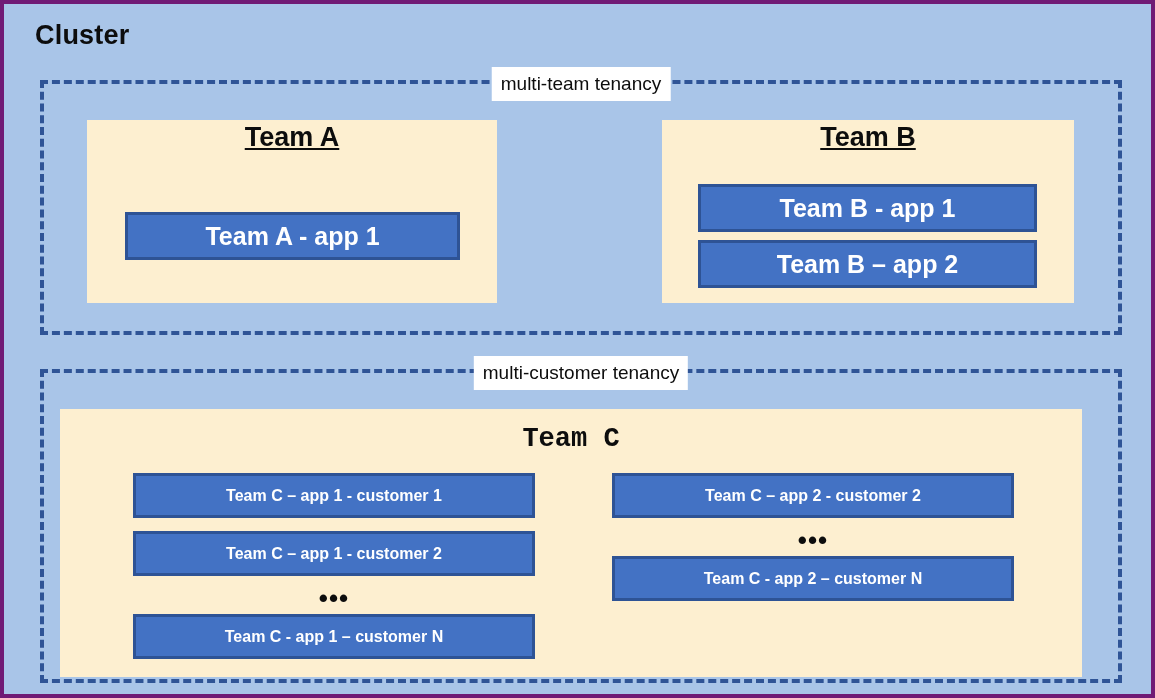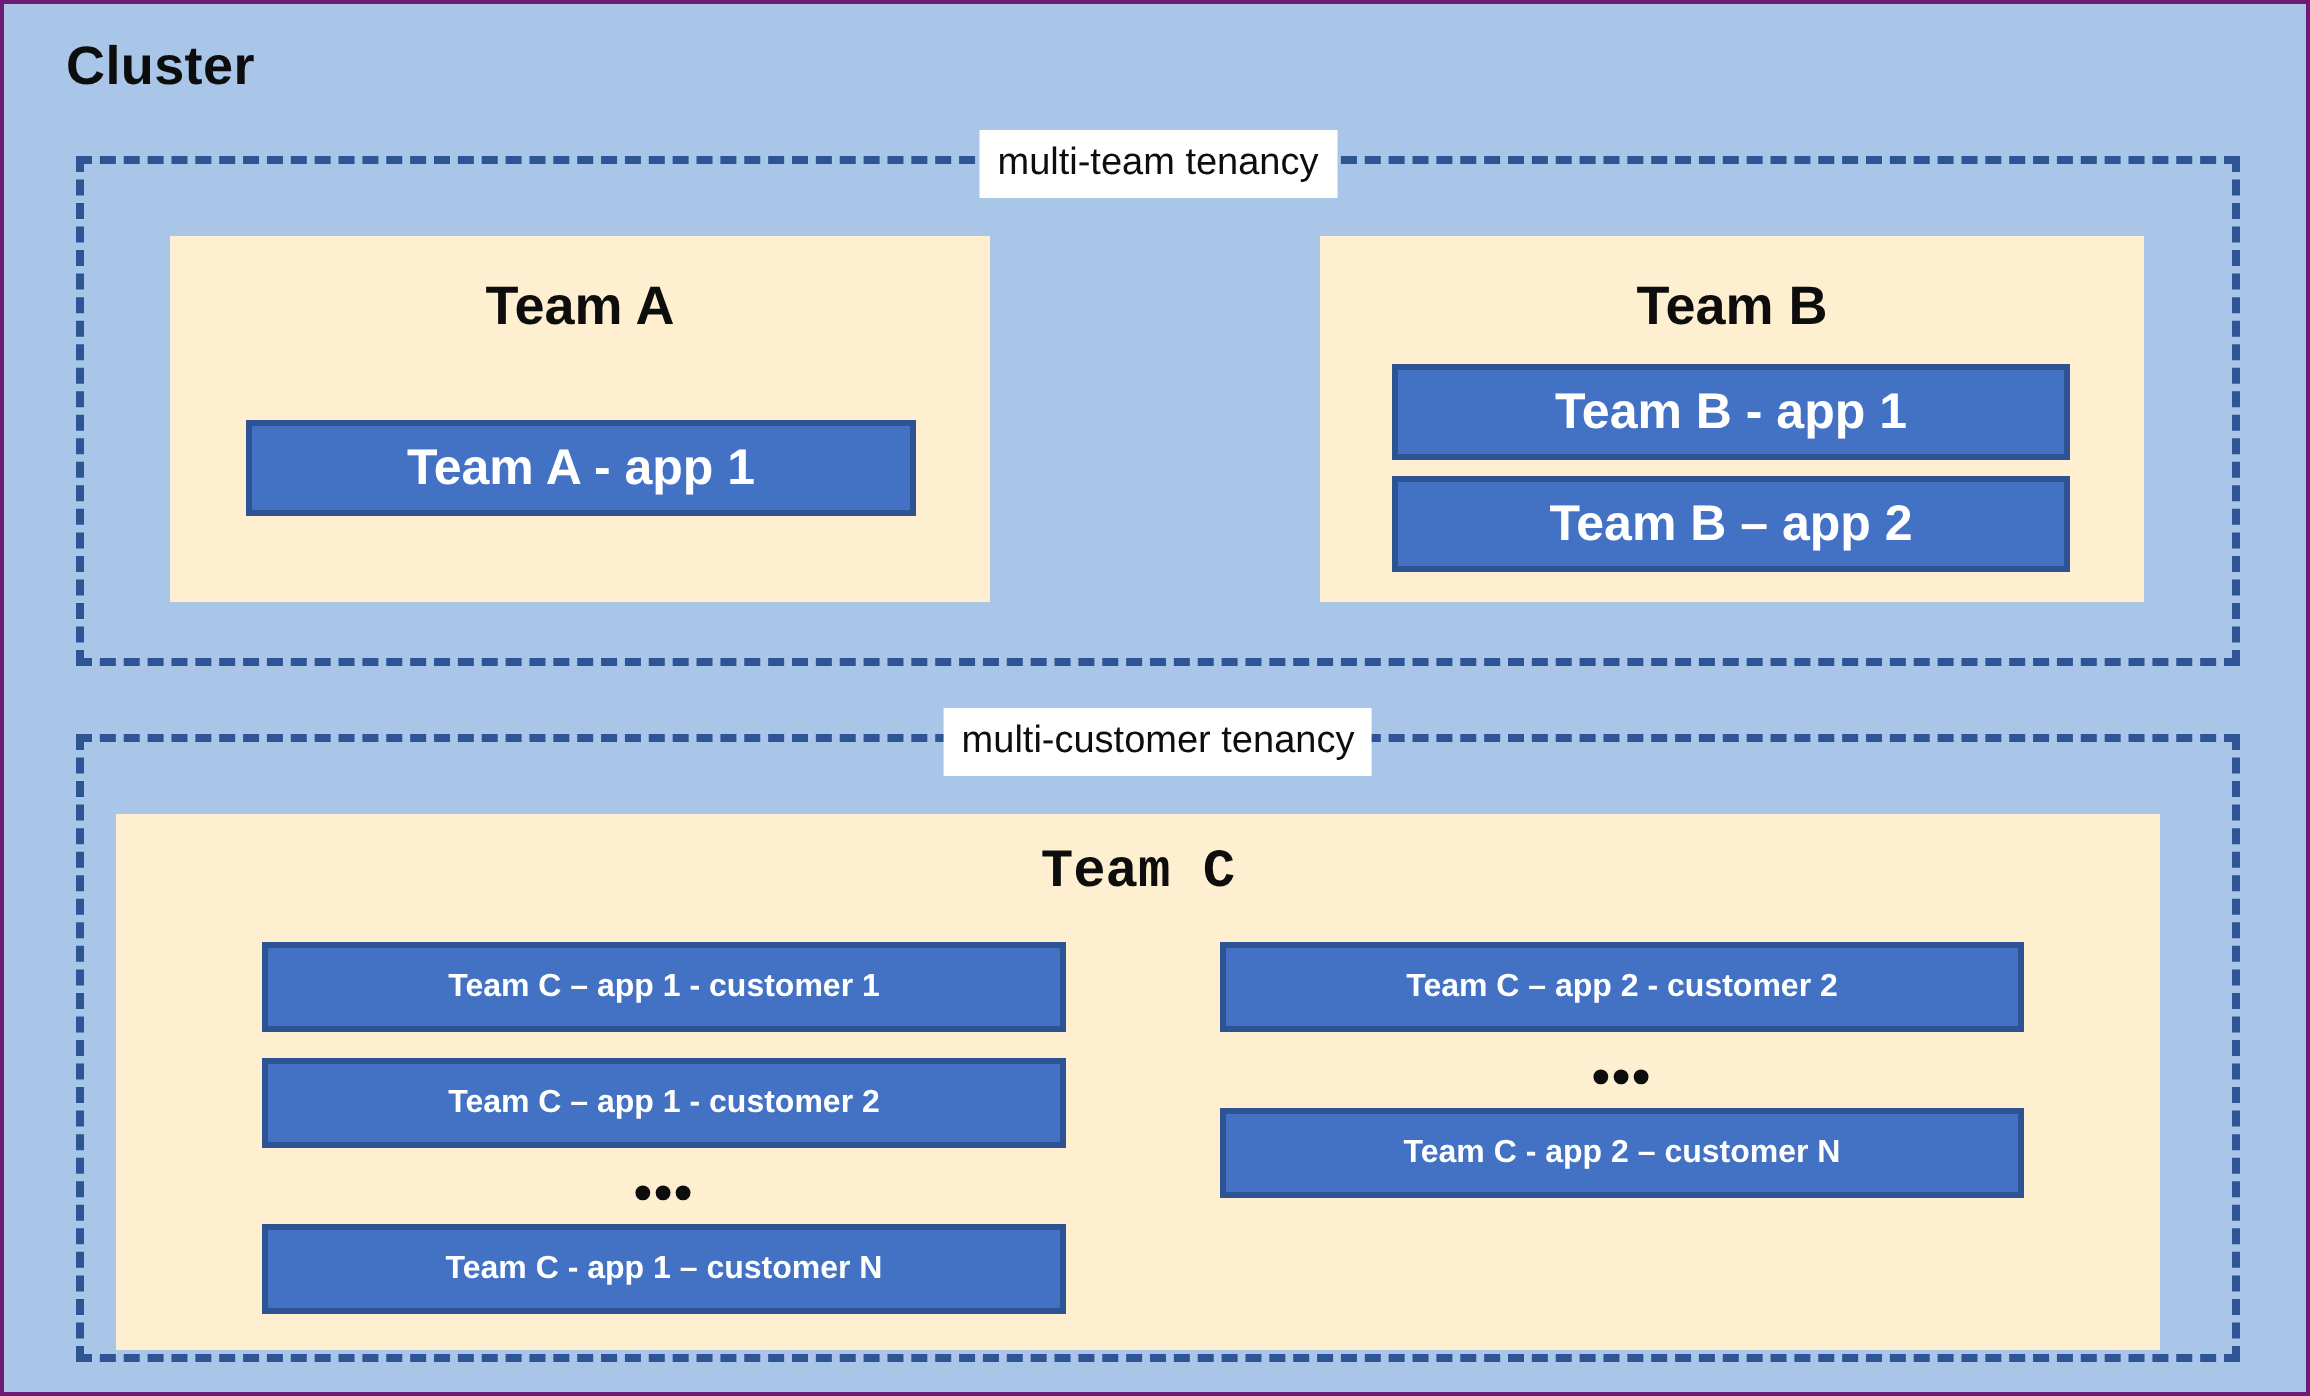--- a/index.html
+++ b/index.html
@@ -10,21 +10,21 @@
   body {
     font-family: "Liberation Sans", sans-serif;
   }
 
   #canvas {
     position: relative;
     width: 1155px;
     height: 698px;
     background: #a9c5e8;
     box-sizing: border-box;
-    border: 2px solid #701a75;
+    border: 4px solid #701a75;
     overflow: hidden;
   }
 
   
   .cluster-title {
     position: absolute;
     left: 31px;
     top: 18px;
     font-size: 27px;
     font-weight: bold;
@@ -92,21 +92,21 @@
   }
 
   .team-title {
     text-align: center;
     font-weight: bold;
     color: #0d0d0d;
     font-size: 27px;
     line-height: 1;
   }
   #team-a-box .team-title,
-  #team-b-box .team-title { padding-top: 22px; }
+  #team-b-box .team-title { padding-top: 4px; text-decoration: underline; }
   #team-c-box .team-title { padding-top: 17px; font-family: Liberation Mono, monospace; }
 
   
   .app-box {
     background: #4372c4;
     border: 3px solid #2e5395;
     box-sizing: border-box;
     color: #ffffff;
     font-size: 25px;
     line-height: 1;

